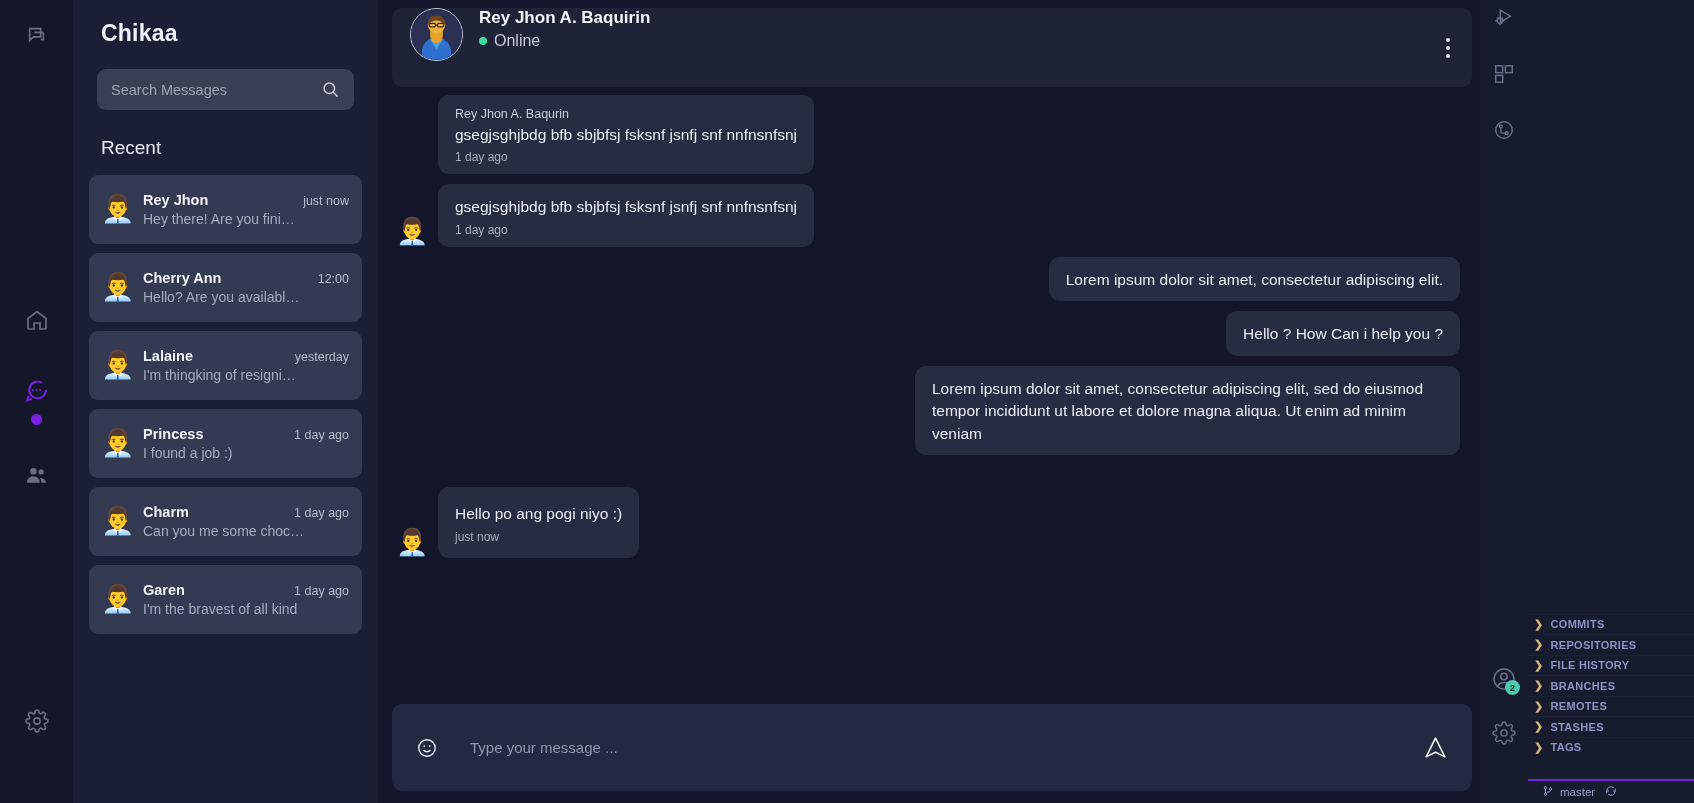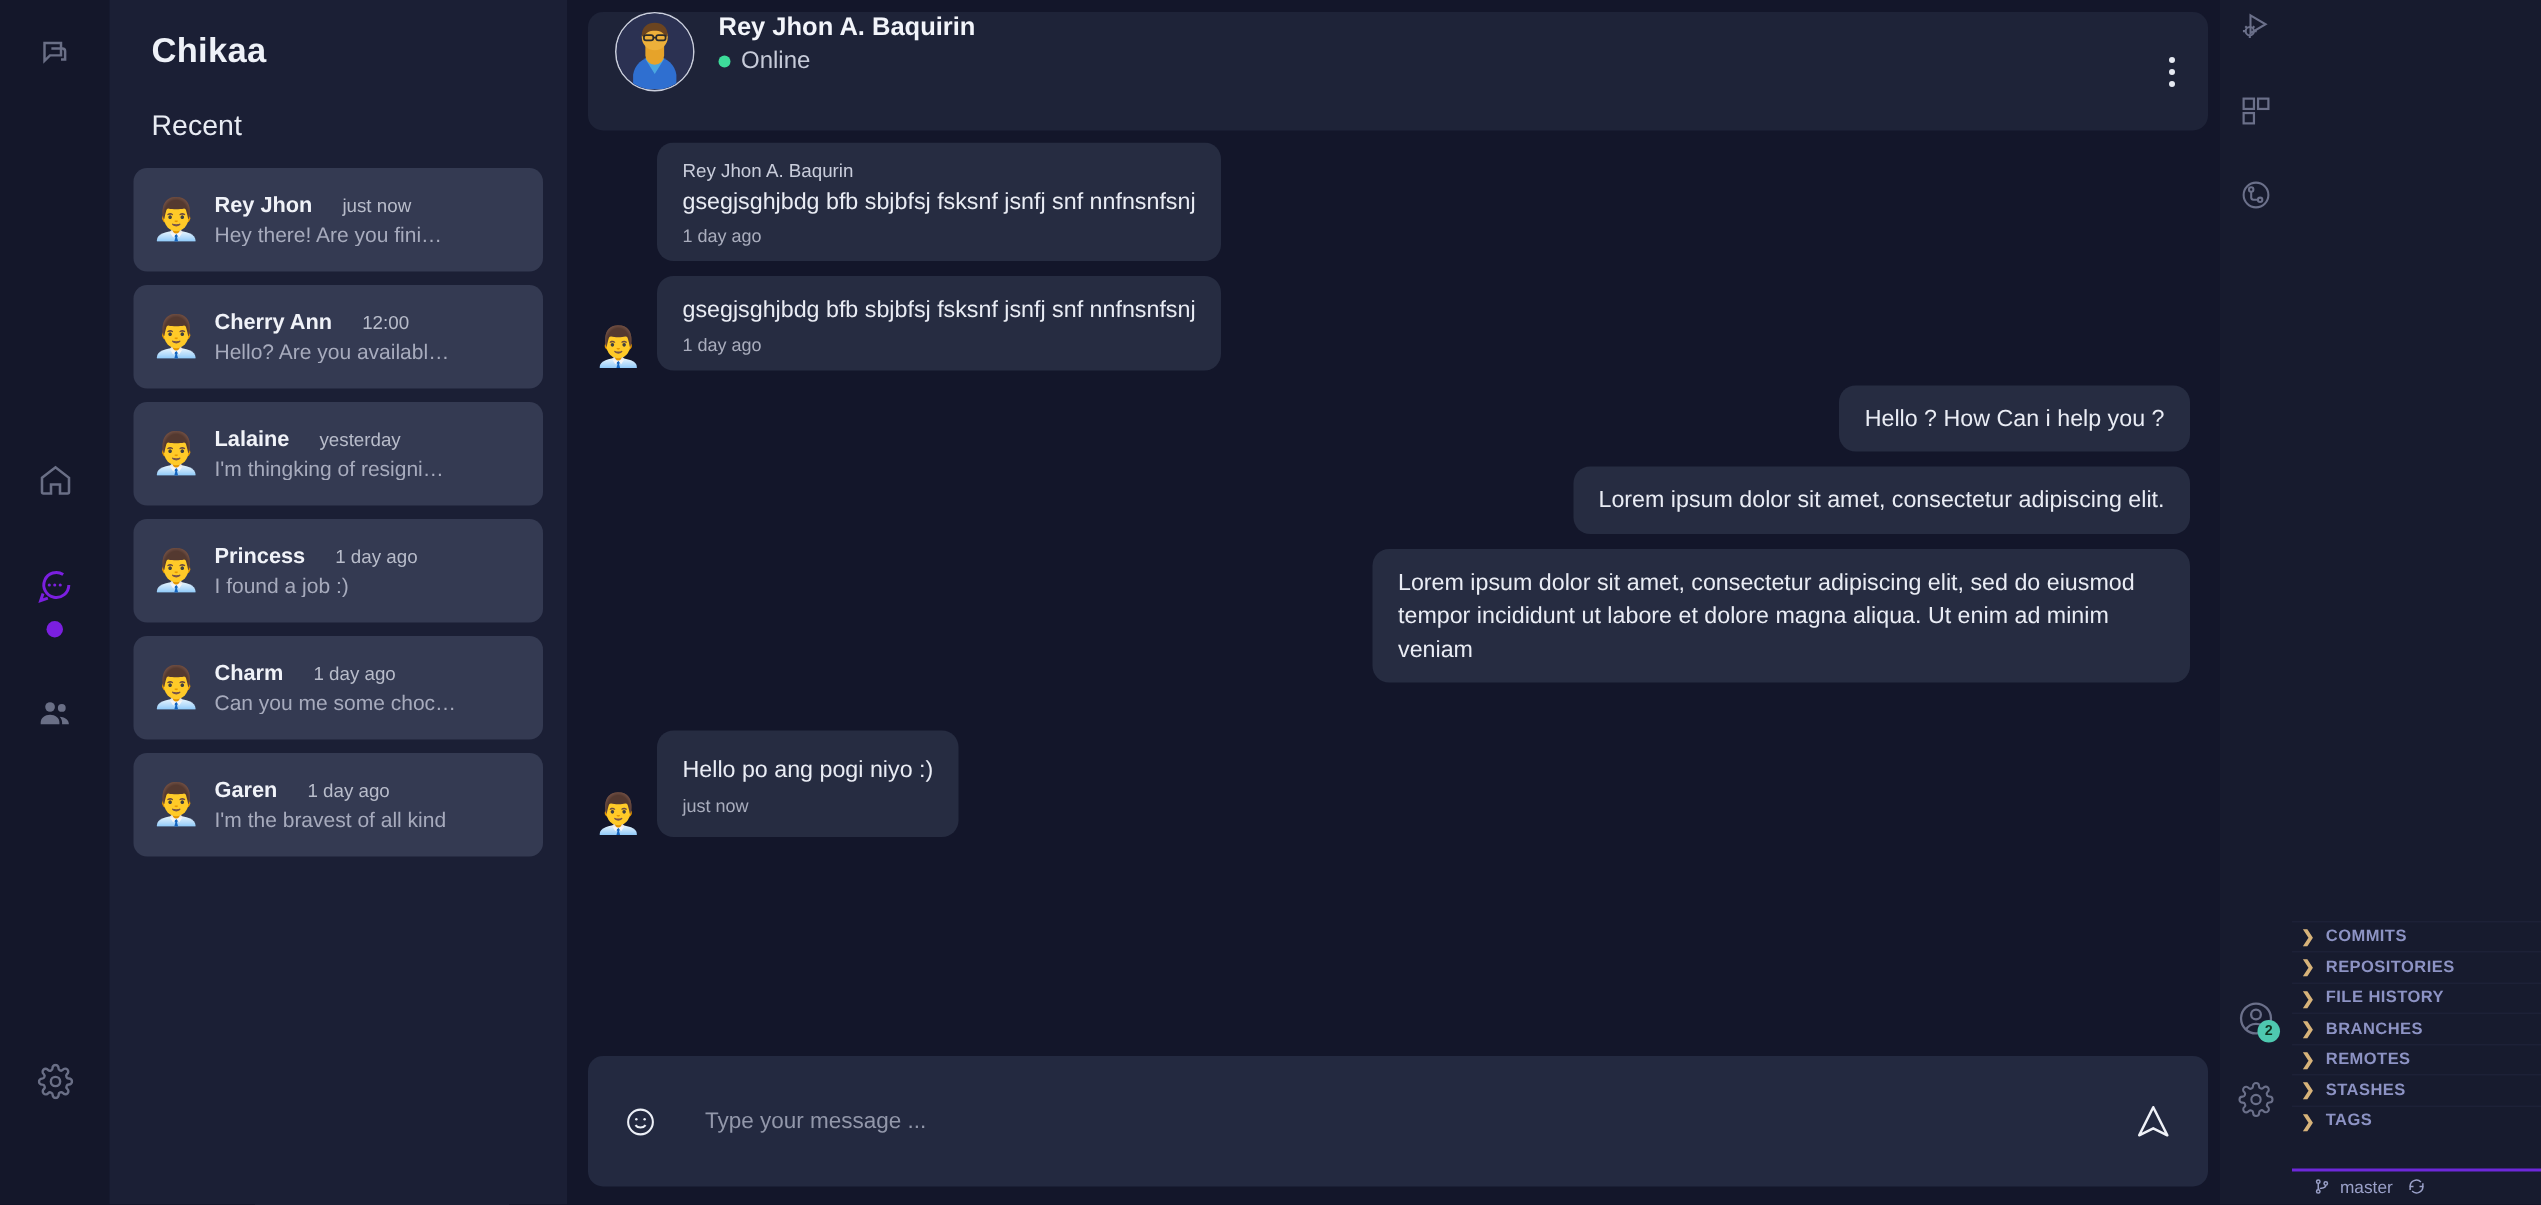--- a/index.html
+++ b/index.html
@@ -49,21 +49,21 @@
   .recent-title { color:#e8ebf3; font-size:19px; margin: 27px 0 0 12px; }
 
   .chat-list { margin-top: 16px; }
   .chat-item {
     display:flex; align-items:center; gap: 12px;
     background:#343a52; border-radius: 9px; height: 69px;
     margin: 0 0 9px 0; padding: 0 13px 0 12px; cursor:pointer;
   }
   .avatar-emoji { font-size: 27px; line-height:1; width:30px; text-align:center;}
   .chat-texts { flex:1; min-width:0; }
-  .chat-row1 { display:flex; align-items:baseline; justify-content:flex-start; gap:20px;}
+  .chat-row1 { display:flex; align-items:baseline; justify-content:space-between; gap:20px;}
   .chat-name { color:#f0f2f8; font-size:14.5px; font-weight:bold; white-space:nowrap;}
   .chat-time { color:#b8bcca; font-size:12.5px; white-space:nowrap;}
   .chat-prev { color:#a7abbd; font-size:14px; margin-top:3px; white-space:nowrap; overflow:hidden; text-overflow:ellipsis;}
 
   
   .main { flex:1; height:803px; position:relative; background:#13162a; padding: 8px 8px 0 14px; }
   .chat-header {
     height: 79px; background:#1e2338; border-radius: 10px;
     display:flex; align-items:flex-start; padding: 0 18px; position:relative;
   }
@@ -185,20 +185,29 @@
           <circle cx="12" cy="12" r="3.1"></circle>
           <path d="M19.4 15a1.6 1.6 0 0 0 .3 1.8l.1.1a2 2 0 1 1-2.8 2.8l-.1-.1a1.6 1.6 0 0 0-1.8-.3 1.6 1.6 0 0 0-1 1.5V21a2 2 0 1 1-4 0v-.1A1.6 1.6 0 0 0 9 19.4a1.6 1.6 0 0 0-1.8.3l-.1.1a2 2 0 1 1-2.8-2.8l.1-.1a1.6 1.6 0 0 0 .3-1.8 1.6 1.6 0 0 0-1.5-1H3a2 2 0 1 1 0-4h.1A1.6 1.6 0 0 0 4.6 9a1.6 1.6 0 0 0-.3-1.8l-.1-.1a2 2 0 1 1 2.8-2.8l.1.1a1.6 1.6 0 0 0 1.8.3H9a1.6 1.6 0 0 0 1-1.5V3a2 2 0 1 1 4 0v.1a1.6 1.6 0 0 0 1 1.5 1.6 1.6 0 0 0 1.8-.3l.1-.1a2 2 0 1 1 2.8 2.8l-.1.1a1.6 1.6 0 0 0-.3 1.8V9a1.6 1.6 0 0 0 1.5 1H21a2 2 0 1 1 0 4h-.1a1.6 1.6 0 0 0-1.5 1z"></path>
         </svg>
       </div>
     </div>
   </div>
 
   <div class="sidebar">
     <div class="brand">Chikaa</div>
 
+    <div class="search-wrap">
+      <input class="search-input" type="text" placeholder="Search Messages" style="">
+      <span class="search-ico">
+        <svg width="19" height="19" viewBox="0 0 24 24" fill="none" stroke="currentColor" stroke-width="1.9">
+          <circle cx="10.5" cy="10.5" r="6.6"></circle>
+            <path d="M15.4 15.4 21 21"></path>
+        </svg>
+      </span>
+    </div>
 
     <div class="recent-title">Recent</div>
 
     <div class="chat-list">
       <div class="chat-item">
         <span class="avatar-emoji">👨‍💼</span>
         <div class="chat-texts">
           <div class="chat-row1">
             <span class="chat-name">Rey Jhon</span>
             <span class="chat-time">just now</span>
@@ -303,27 +312,27 @@
       <div class="msg-row">
         <span class="msg-av">👨‍💼</span>
         <div class="bubble">
           <div class="b-text">gsegjsghjbdg bfb sbjbfsj fsksnf jsnfj snf nnfnsnfsnj</div>
           <div class="b-time">1 day ago</div>
         </div>
       </div>
 
       <div class="msg-row out">
         <div class="bubble out">
-          <div class="b-text">Hello ? How Can i help you ?</div>
+          <div class="b-text">Lorem ipsum dolor sit amet, consectetur adipiscing elit.</div>
         </div>
       </div>
 
       <div class="msg-row out">
         <div class="bubble out">
-          <div class="b-text">Lorem ipsum dolor sit amet, consectetur adipiscing elit.</div>
+          <div class="b-text">Hello ? How Can i help you ?</div>
         </div>
       </div>
 
       <div class="msg-row out">
         <div class="bubble out wide">
           <div class="b-text">Lorem ipsum dolor sit amet, consectetur adipiscing elit, sed do eiusmod tempor incididunt ut labore et dolore magna aliqua. Ut enim ad minim veniam</div>
         </div>
       </div>
 
       <div class="msg-row" style="margin-top:32px;">

